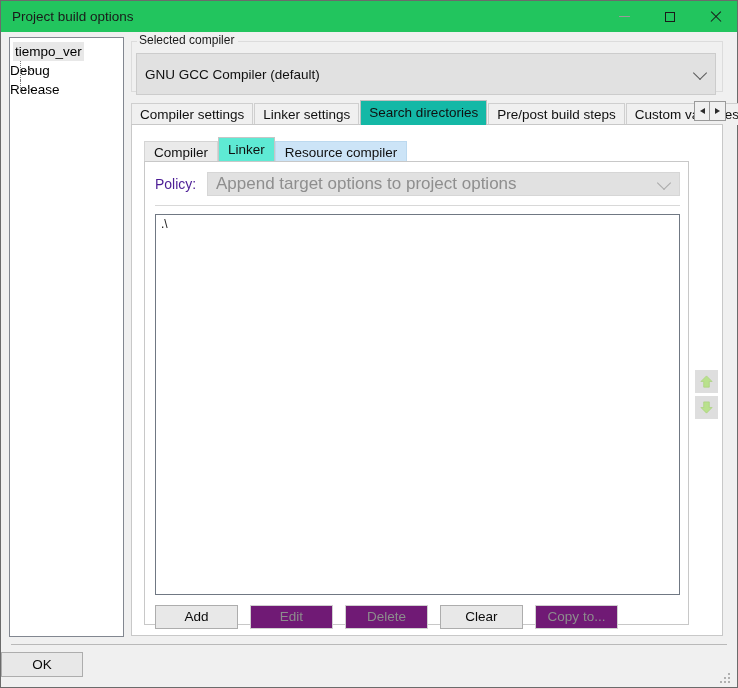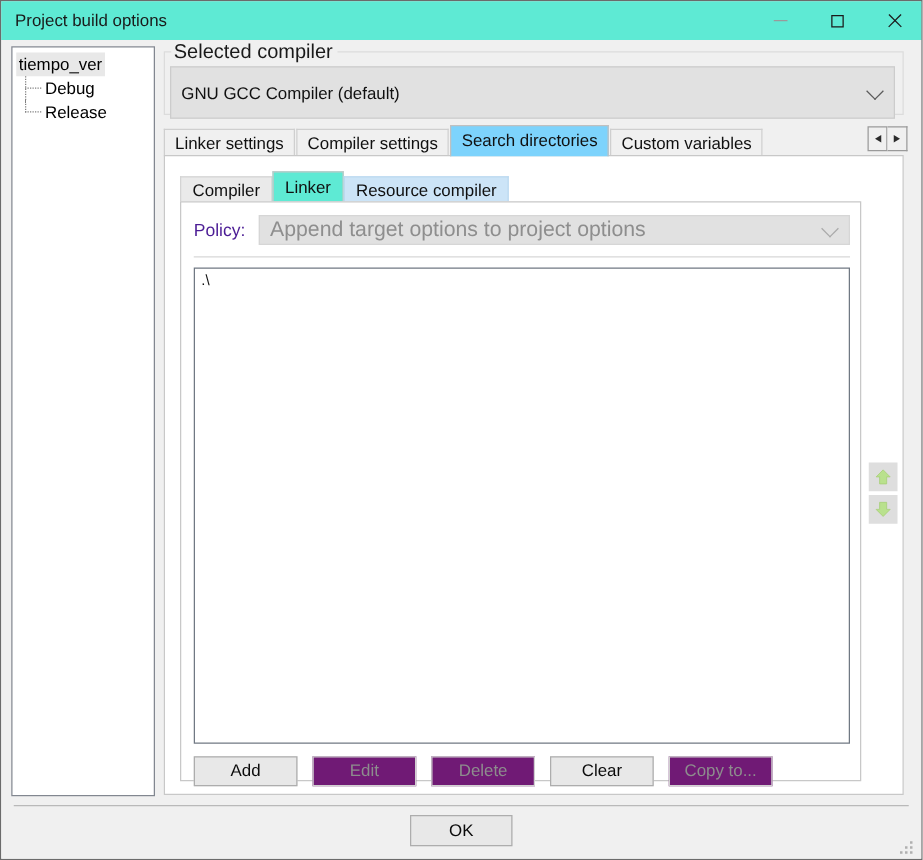--- a/index.html
+++ b/index.html
@@ -25,21 +25,21 @@
     border: 1px solid #6b6b6b;
     background: #f0f0f0;
   }
 
   
   #titlebar {
     position: absolute;
     left: 0; top: 0;
     width: 736px;
     height: 31px;
-    background: #5eead4;
+    background: #22c55e;
     display: flex;
     align-items: center;
   }
   #title-text {
     margin-left: 11px;
     font-size: 13.5px;
     color: #1a1a1a;
     white-space: nowrap;
   }
   .winbtns {
@@ -117,21 +117,20 @@
   .tree-root-label {
     display: inline-block;
     background: #e8e8e8;
     padding: 0 2px;
     white-space: nowrap;
   }
   .tree-child {
     position: relative;
     height: 19px;
     line-height: 19px;
-    padding-left: 26px;
     font-size: 13.5px;
     white-space: nowrap;
   }
   
   .tree-child:before {     
     content: "";
     position: absolute;
     left: 10px; top: 0;
     width: 0;
     height: 19px;
@@ -162,21 +161,21 @@
     width: 592px;
     height: 51px;
     border: 1px solid #dcdcdc;
     box-sizing: border-box;
   }
   #compiler-group-label {
     position: absolute;
     left: 5px; top: -9px;
     background: #f0f0f0;
     padding: 0 4px 0 2px;
-    font-size: 16px;
+    font-size: 12px;
     color: #1a1a1a;
     white-space: nowrap;
   }
   #compiler-combo {
     position: absolute;
     left: 5px; top: 16px;
     width: 580px;
     height: 42px;
     background: #e1e1e1;
     border: 1px solid #cccccc;
@@ -227,21 +226,21 @@
     border: 1px solid #cfcfcf;
     border-bottom: none;
     box-sizing: border-box;
     font-size: 13.5px;
     color: #101010;
     white-space: nowrap;
   }
   .tab.active {
     height: 25px;
     line-height: 24px;
-    background: #7dd3fc;
+    background: #14b8a6;
     border-color: #c0c0c0;
     position: relative;
     z-index: 3;
   }
   .tab-spin {
     position: absolute;
     right: 3px; top: 1px;
     display: flex;
     z-index: 4;
   }
@@ -427,21 +426,20 @@
     width: 716px;
     height: 1px;
     background: #b9b9b9;
   }
   #bottombar {
     position: absolute;
     left: 0; top: 620px;
     width: 736px;
     height: 35px;
     display: flex;
-    justify-content: center;
     align-items: flex-start;
     gap: 14px;
   }
   .dlgbtn {
     width: 82px;
     height: 25px;
     line-height: 23px;
     text-align: center;
     font-size: 13.5px;
     background: #e8e8e8;
@@ -502,27 +500,30 @@
         <span id="compiler-group-label">Selected compiler</span>
       </div>
       <div id="compiler-combo">
         <span id="compiler-combo-text">GNU GCC Compiler (default)</span>
         <span class="combo-arrow"></span>
       </div>
 
       <div id="maintabs">
         <div class="tabrow">
           <div class="tab">
+            <span>Compiler settings</span>
+          </div>
+          <div class="tab">
             <span>Linker settings</span>
-          </div>
-          <div class="tab">
-            <span>Compiler settings</span>
           </div>
           <div class="tab active">
             <span>Search directories</span>
+          </div>
+          <div class="tab">
+            <span>Pre/post build steps</span>
           </div>
           <div class="tab">
             <span>Custom variables</span>
           </div>
 
         </div>
         <div class="tab-spin">
           <div class="spinbtn">
             <span class="tri-left"></span>
           </div>

